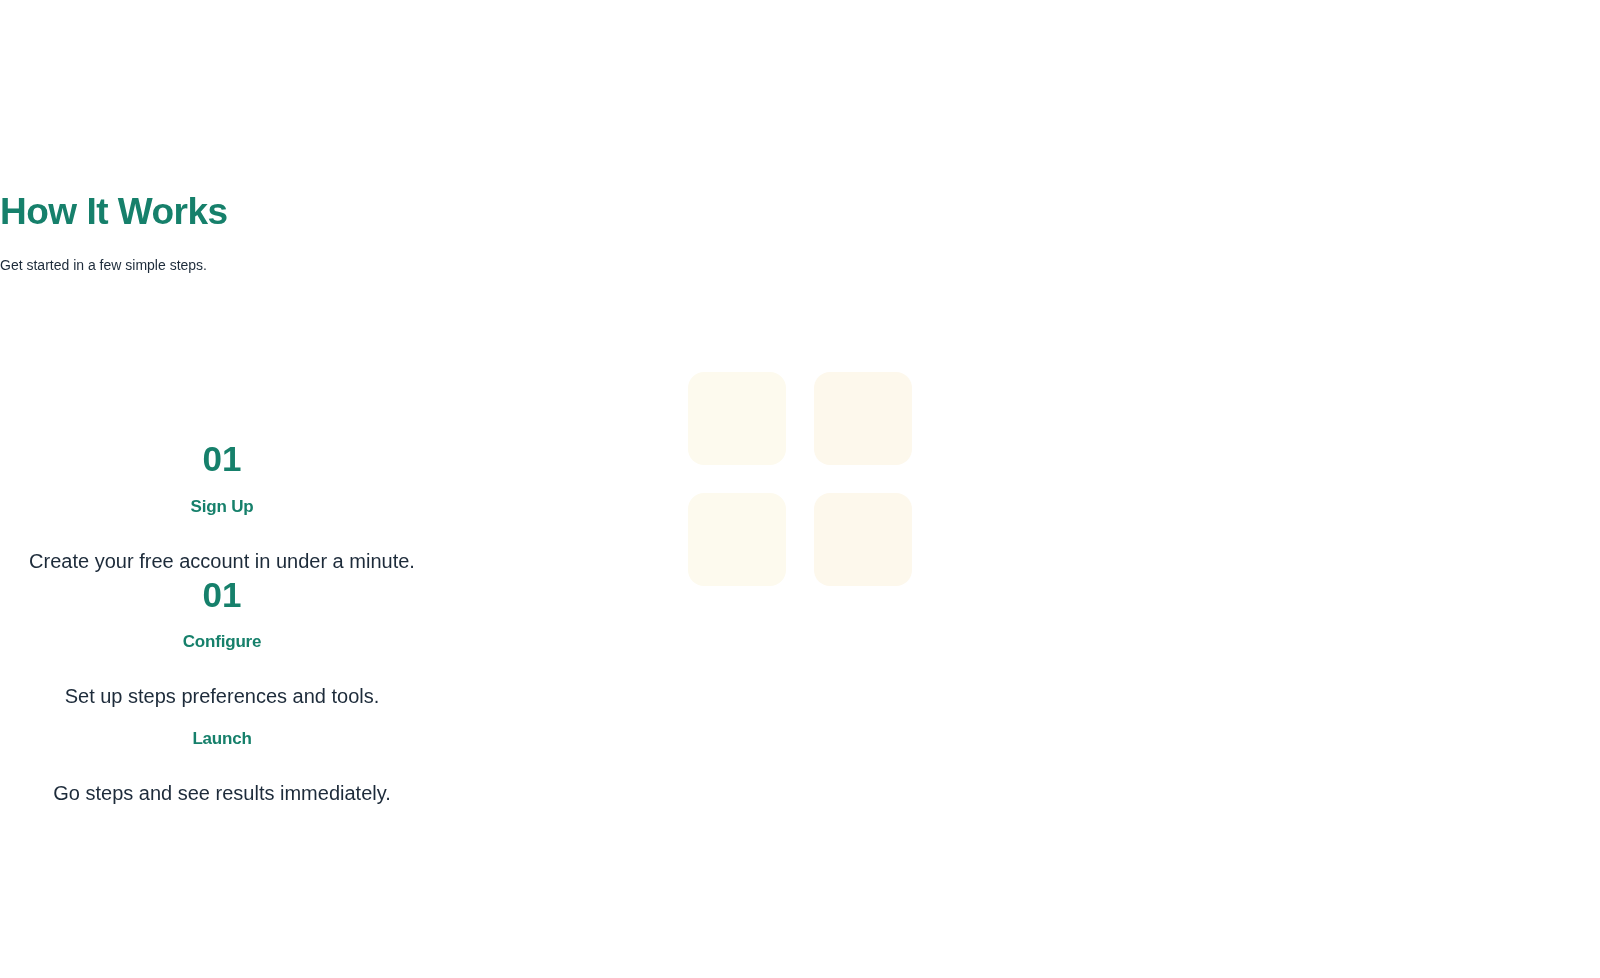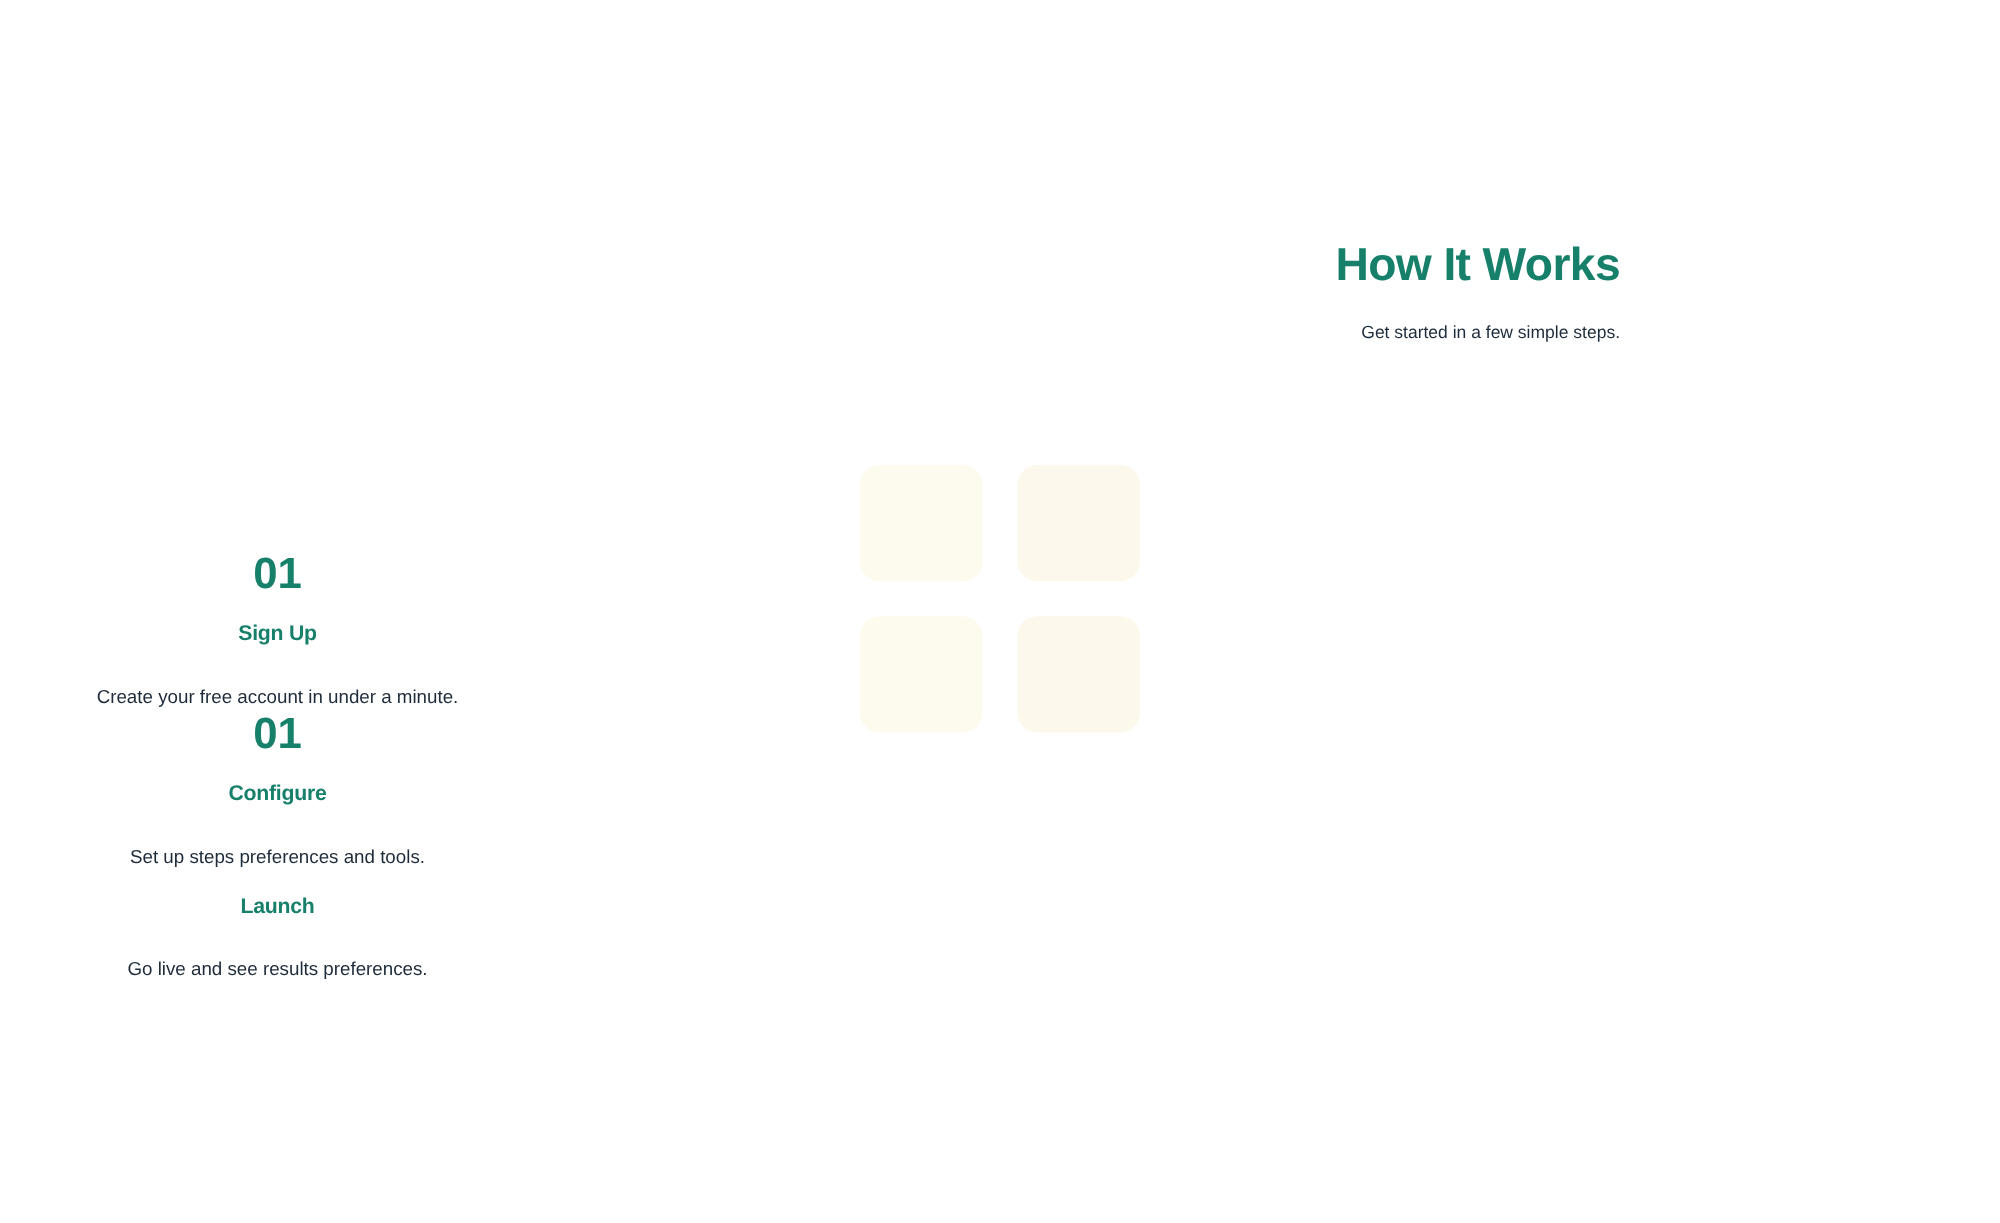--- a/index.html
+++ b/index.html
@@ -18,21 +18,21 @@
     overflow: hidden;
     background: #ffffff;
   }
 
   
   .section-header {
     position: absolute;
     top: 190px;
     left: 0;
     width: 1296px;
-    text-align: right;
+    text-align: left;
   }
 
   .section-title {
     font-size: 37px;
     font-weight: 700;
     letter-spacing: -0.5px;
     color: #16806b;
     line-height: 1.2;
   }
 
@@ -93,21 +93,21 @@
   .step-title {
     margin-top: 18px;
     font-size: 17px;
     font-weight: 700;
     color: #16806b;
     letter-spacing: -0.2px;
   }
 
   .step-desc {
     margin-top: 30px;
-    font-size: 15px;
+    font-size: 20px;
     font-weight: 400;
     color: #1d2b3a;
     line-height: 1.45;
   }
 </style>
 </head>
 <body>
 
 <div class="page">
 
@@ -132,18 +132,18 @@
     </div>
 
     <div class="step">
       <div class="step-number">01</div>
       <div class="step-title">Configure</div>
       <div class="step-desc">Set up steps preferences and tools.</div>
     </div>
 
     <div class="step">
       <div class="step-title">Launch</div>
-      <div class="step-desc">Go live and see results preferences.</div>
+      <div class="step-desc">Go steps and see results immediately.</div>
     </div>
 
   </div>
 
 </div>
 
 </body></html>

